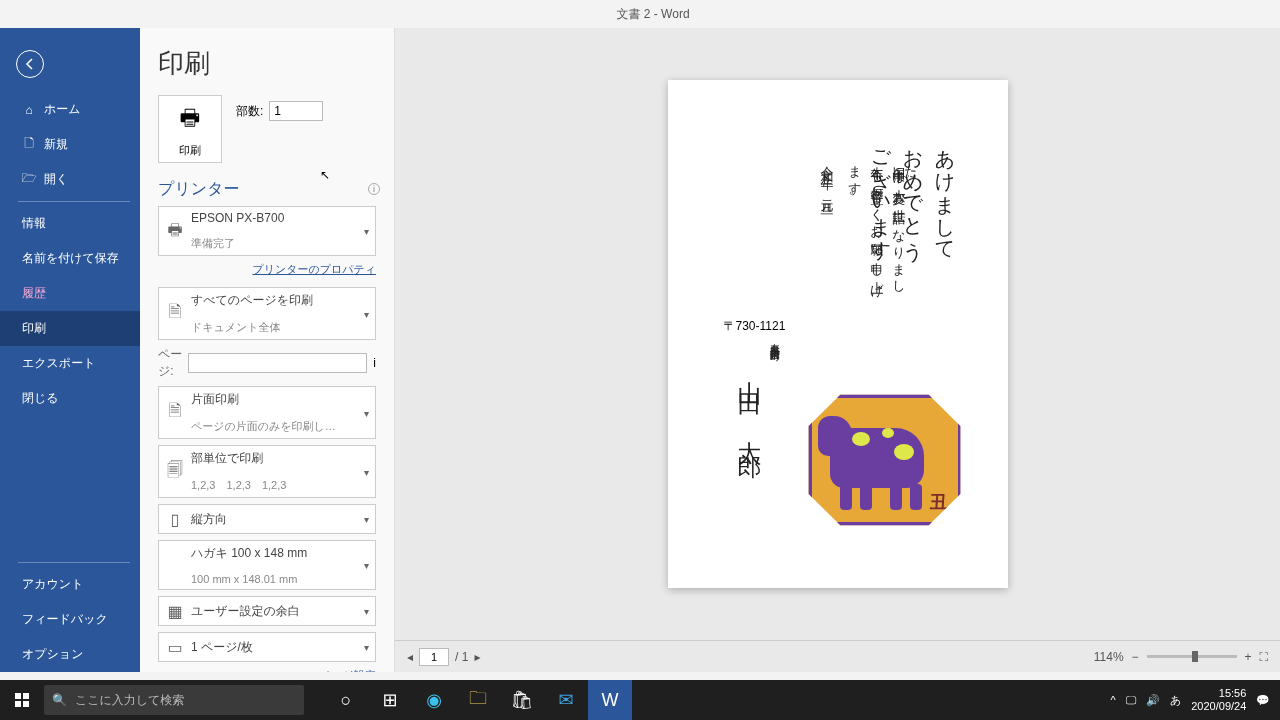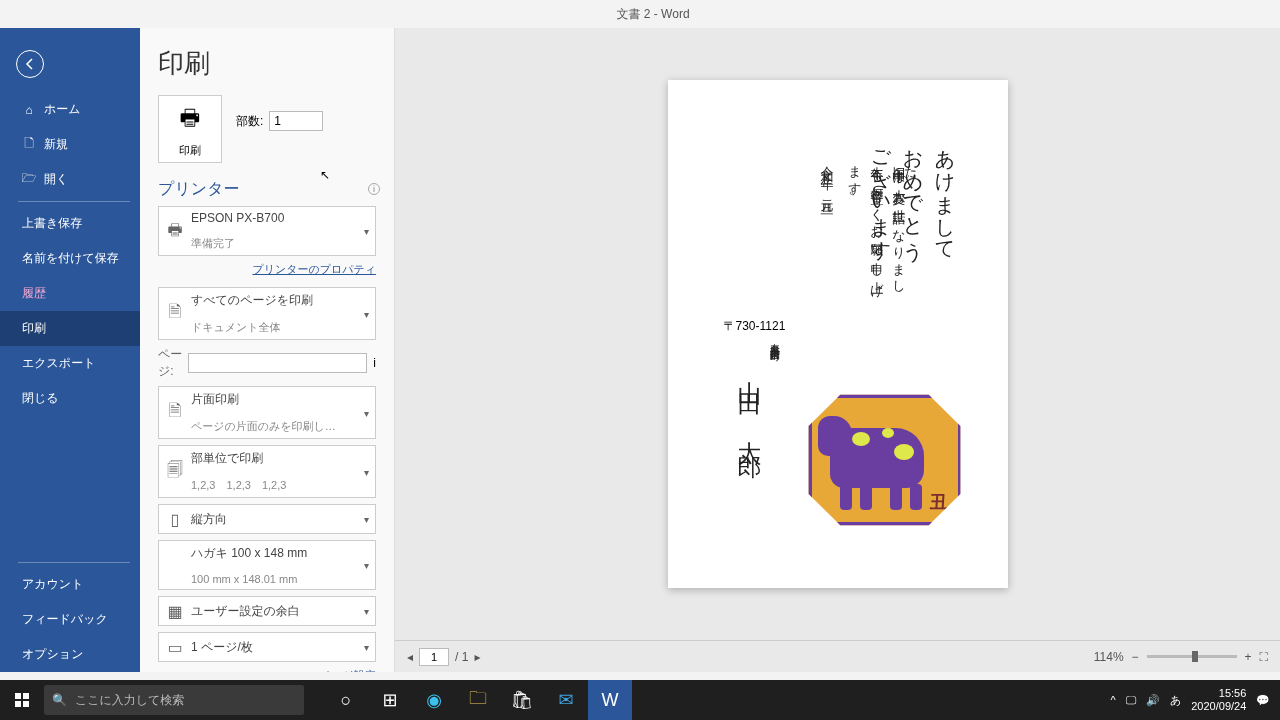--- a/index.html
+++ b/index.html
@@ -23,21 +23,21 @@
 .sidebar .sep { height: 1px; background: rgba(255,255,255,0.3); margin: 4px 10px 4px 18px; }
 .sidebar .spacer { flex: 1; }
 .sidebar .icon { width: 14px; height: 14px; display:inline-flex; align-items:center; justify-content:center; }
 
 
 .panel { width: 255px; background: #f9f9f9; border-right: 1px solid #ddd; padding: 18px 18px 10px 18px; overflow: hidden; }
 .panel h1 { font-size: 26px; font-weight: 400; color: #333; margin-bottom: 14px; }
 .print-row { display: flex; align-items: flex-start; gap: 14px; margin-bottom: 16px; }
 .print-btn { width: 64px; height: 68px; border: 1px solid #ccc; background: #fff; display:flex; flex-direction:column; align-items:center; justify-content:center; gap: 4px; font-size: 11px;}
 .print-btn .picon { font-size: 22px; }
-.copies { display:flex; align-items:center; gap:6px; font-size:12px; margin-top:16px; }
+.copies { display:flex; align-items:center; gap:6px; font-size:12px; margin-top:6px; }
 .copies input { width: 54px; height: 20px; border: 1px solid #bbb; padding: 0 4px; font-size: 12px; }
 
 .section-h { color: #2b579a; font-size: 16px; margin-bottom: 6px; position: relative; }
 .section-h .info-i { position: absolute; right: -4px; top: 4px; width:12px; height:12px; border:1px solid #aaa; border-radius:50%; font-size:9px; color:#888; display:flex; align-items:center; justify-content:center; }
 
 .dd { border: 1px solid #ccc; background: #fff; margin-bottom: 6px; position: relative; padding: 4px 22px 4px 32px; font-size: 12px; min-height: 30px; display: flex; flex-direction: column; justify-content: center; }
 .dd .line1 { color: #444; }
 .dd .line2 { color: #888; font-size: 11px; margin-top: 11px; }
 .dd .chev { position: absolute; right: 6px; top: 50%; transform: translateY(-50%); color: #666; font-size: 10px; }
 .dd .ddicon { position: absolute; left: 6px; top: 50%; transform: translateY(-50%); width:20px; height:20px; display:flex; align-items:center; justify-content:center; color:#666; font-size:16px; }
@@ -118,21 +118,21 @@
     <div class="item">
         <span class="icon">🗋</span>
         <span>新規</span>
       </div>
     <div class="item">
         <span class="icon">🗁</span>
         <span>開く</span>
       </div>
     <div class="sep"></div>
     <div class="item">
-        <span>上書き保存</span>
+        <span>情報</span>
       </div>
     <div class="item">
         <span>名前を付けて保存</span>
       </div>
     <div class="item" style="color:#f9a8d4">
         <span>履歴</span>
       </div>
     <div class="item active">
         <span>印刷</span>
       </div>

